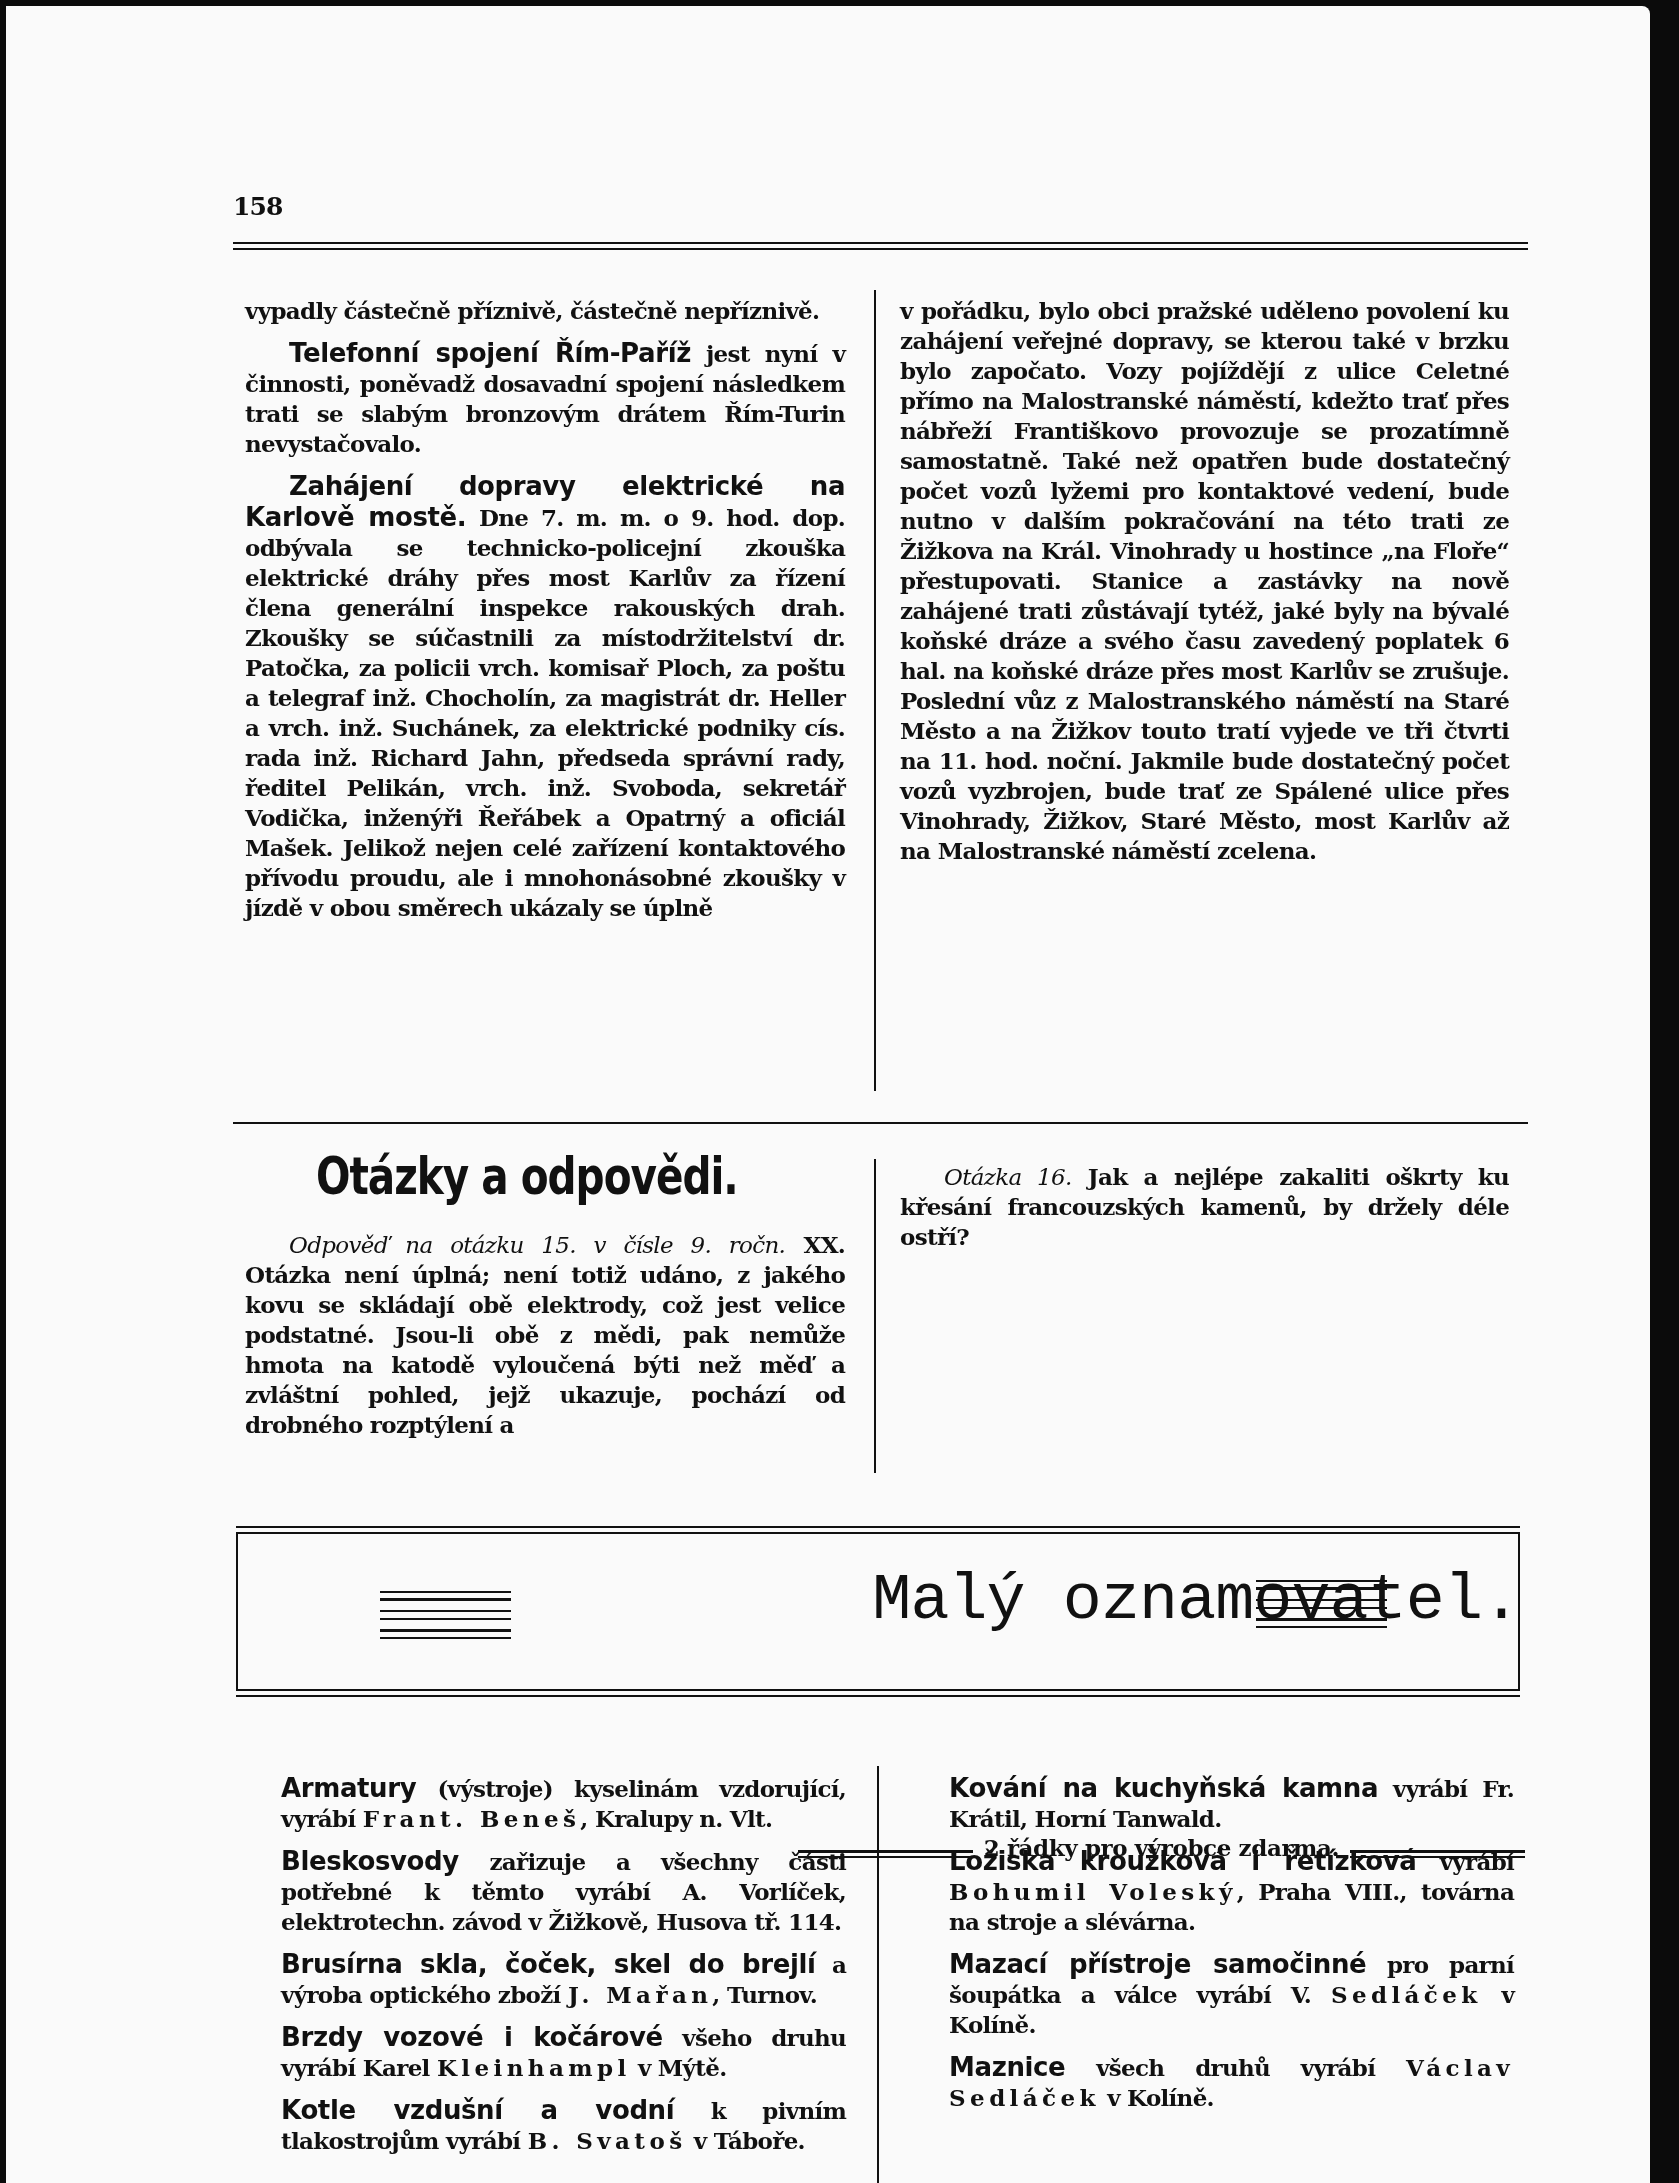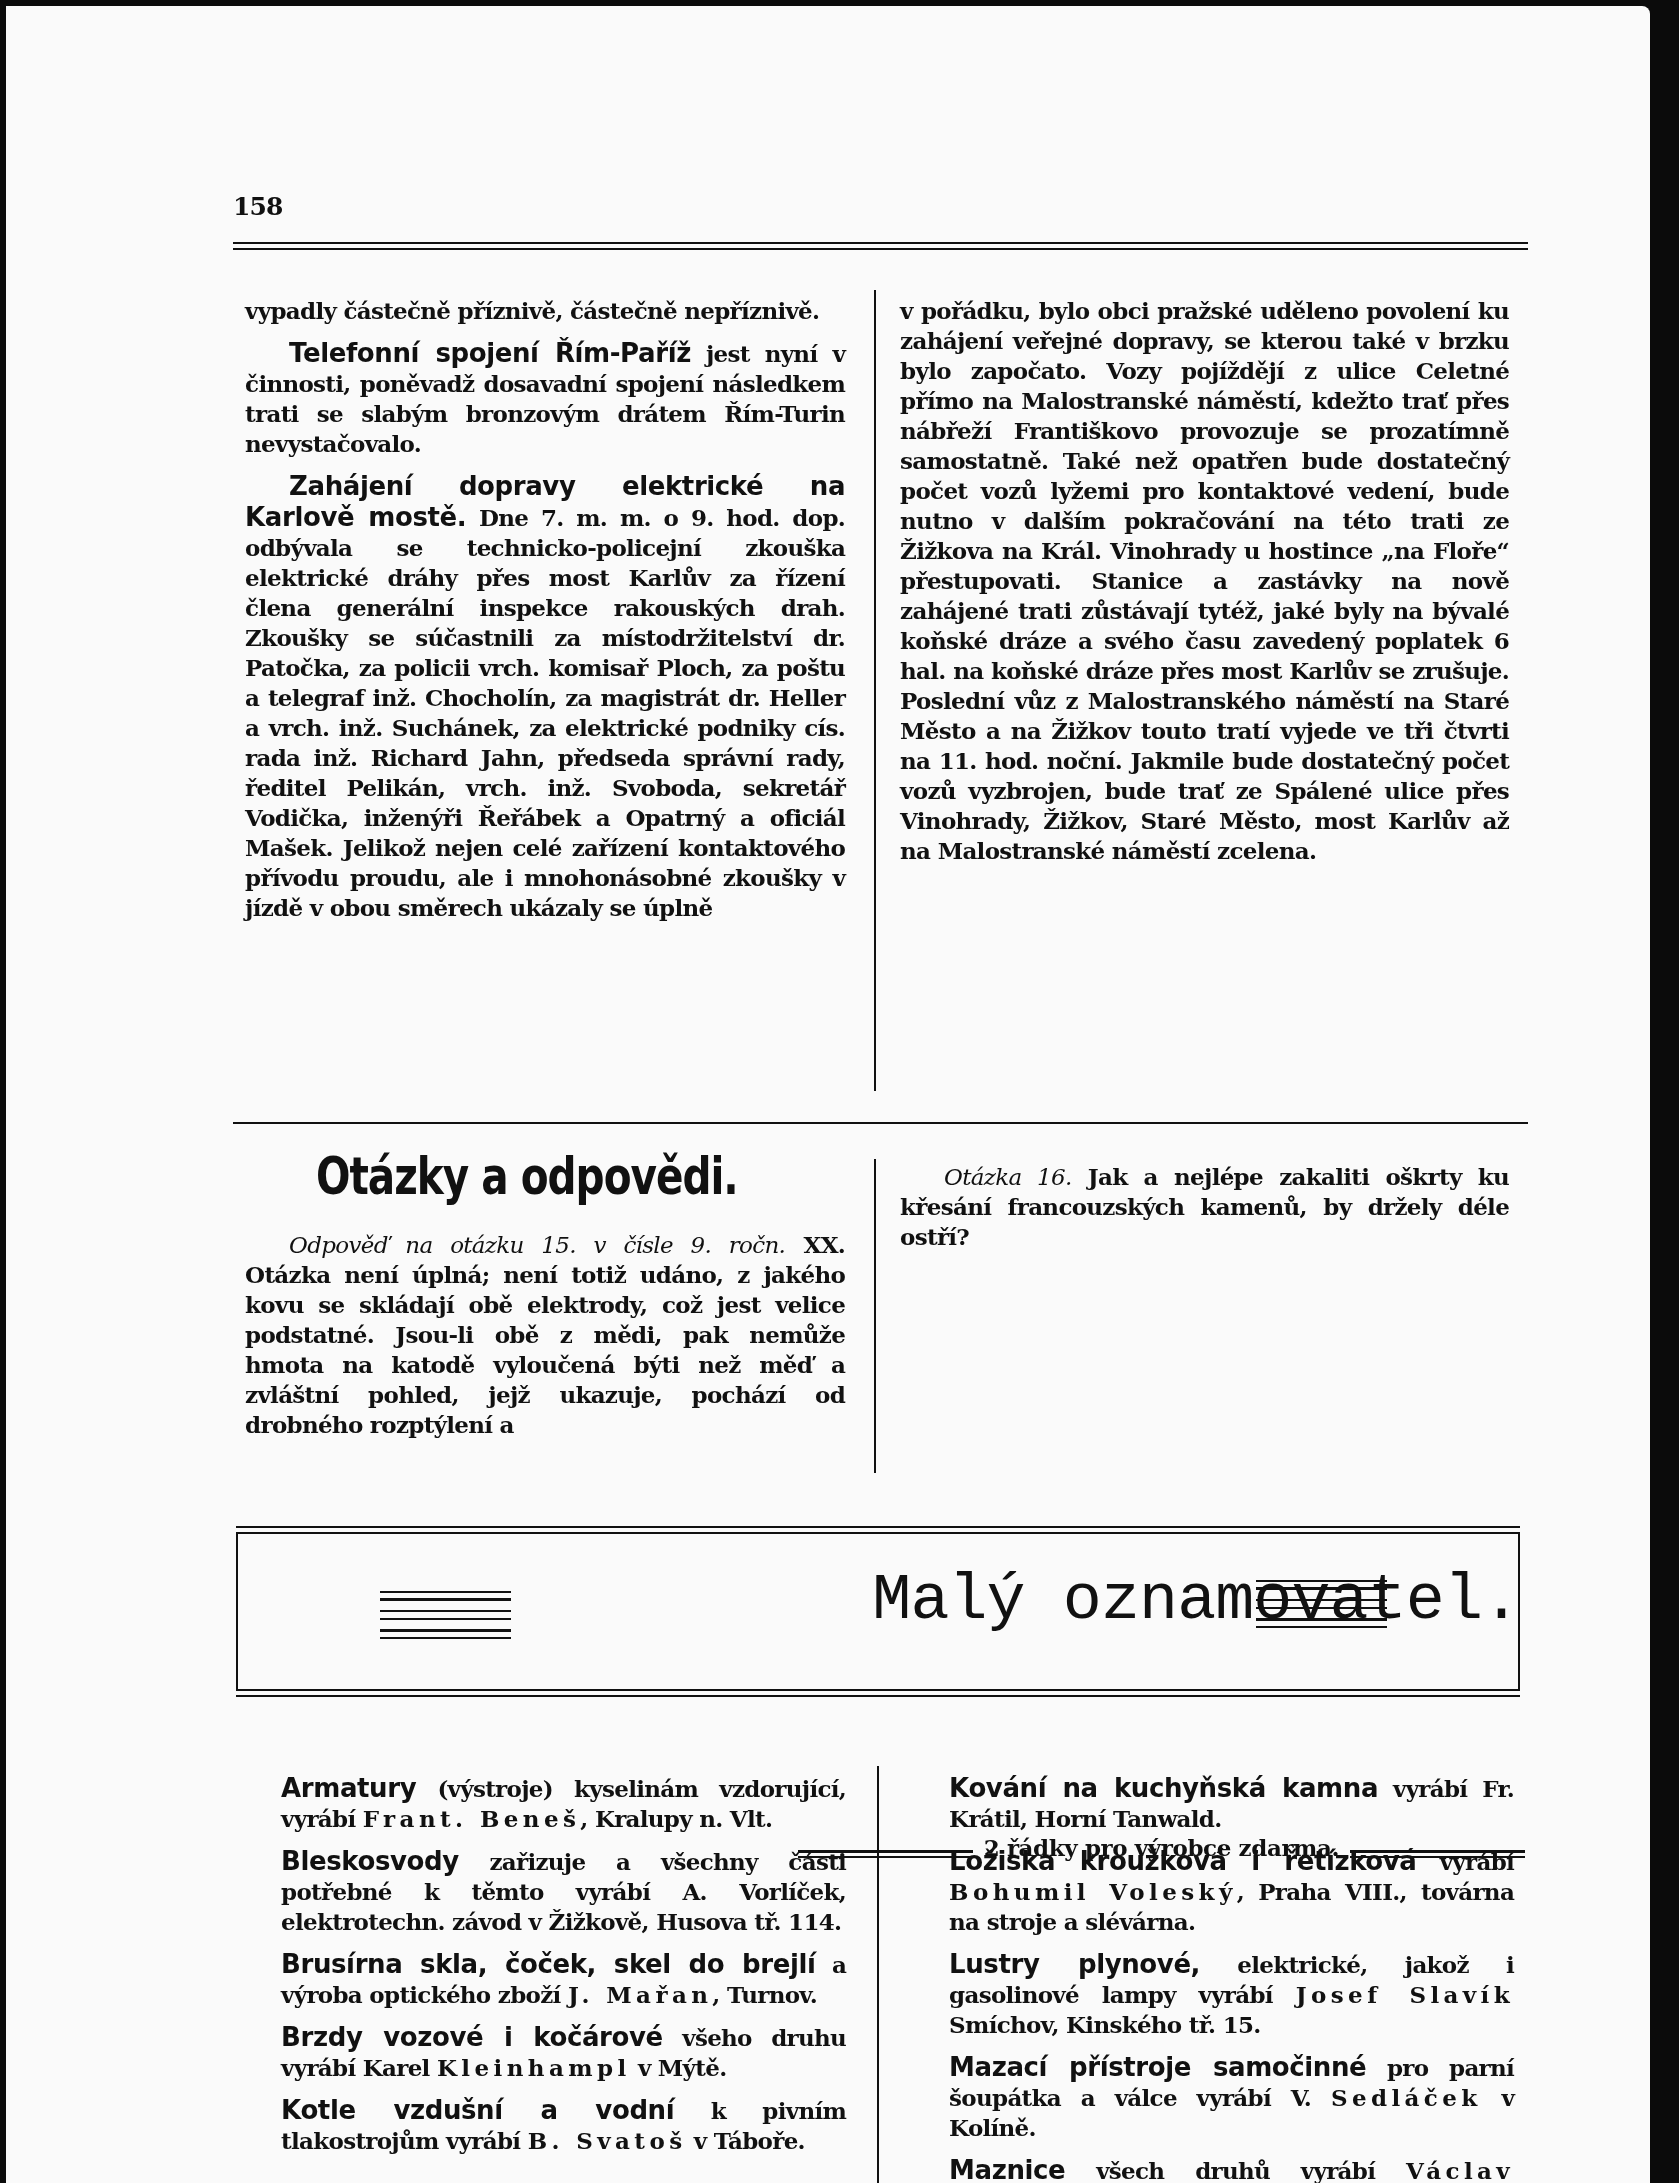--- a/index.html
+++ b/index.html
@@ -124,19 +124,18 @@
     <p class="ad"><span class="kw">Bleskosvody</span><span> zařizuje a všechny části potřebné k těmto vyrábí A. Vorlíček, elektrotechn. závod v Žižkově, Husova tř. 114.</span></p>
     <p class="ad"><span class="kw">Brusírna skla, čoček, skel do brejlí</span><span> a výroba optického zboží </span><span class="spaced">J. Mařan</span><span>, Turnov.</span></p>
     <p class="ad"><span class="kw">Brzdy vozové i kočárové</span><span> všeho druhu vyrábí Karel </span><span class="spaced">Kleinhampl</span><span> v Mýtě.</span></p>
     <p class="ad"><span class="kw">Kotle vzdušní a vodní</span><span> k pivním tlakostrojům vyrábí </span><span class="spaced">B. Svatoš</span><span> v Táboře.</span></p>
   </div>
   <div class="vrule" style="left:871px; top:1760px; height:485px;"></div>
 
   <div class="col" style="left:887px; top:1755px; width:633px;">
     <p class="ad"><span class="kw">Kování na kuchyňská kamna</span><span> vyrábí Fr. Krátil, Horní Tanwald.</span></p>
     <p class="ad"><span class="kw">Ložiska kroužková i řetízková</span><span> vyrábí </span><span class="spaced">Bohumil Voleský</span><span>, Praha VIII., továrna na stroje a slévárna.</span></p>
-    <p class="ad"><span class="kw">Lustry plynové,</span><span> elektrické, jakož i gasolinové lampy vyrábí </span><span class="spaced">Josef Slavík</span><span> Smíchov, Kinského tř. 15.</span></p>
     <p class="ad"><span class="kw">Mazací přístroje samočinné</span><span> pro parní šoupátka a válce vyrábí V. </span><span class="spaced">Sedláček</span><span> v Kolíně.</span></p>
     <p class="ad"><span class="kw">Maznice</span><span> všech druhů vyrábí </span><span class="spaced">Václav Sedláček</span><span> v Kolíně.</span></p>
   </div>
 
 </div>
 
 
 </body></html>

